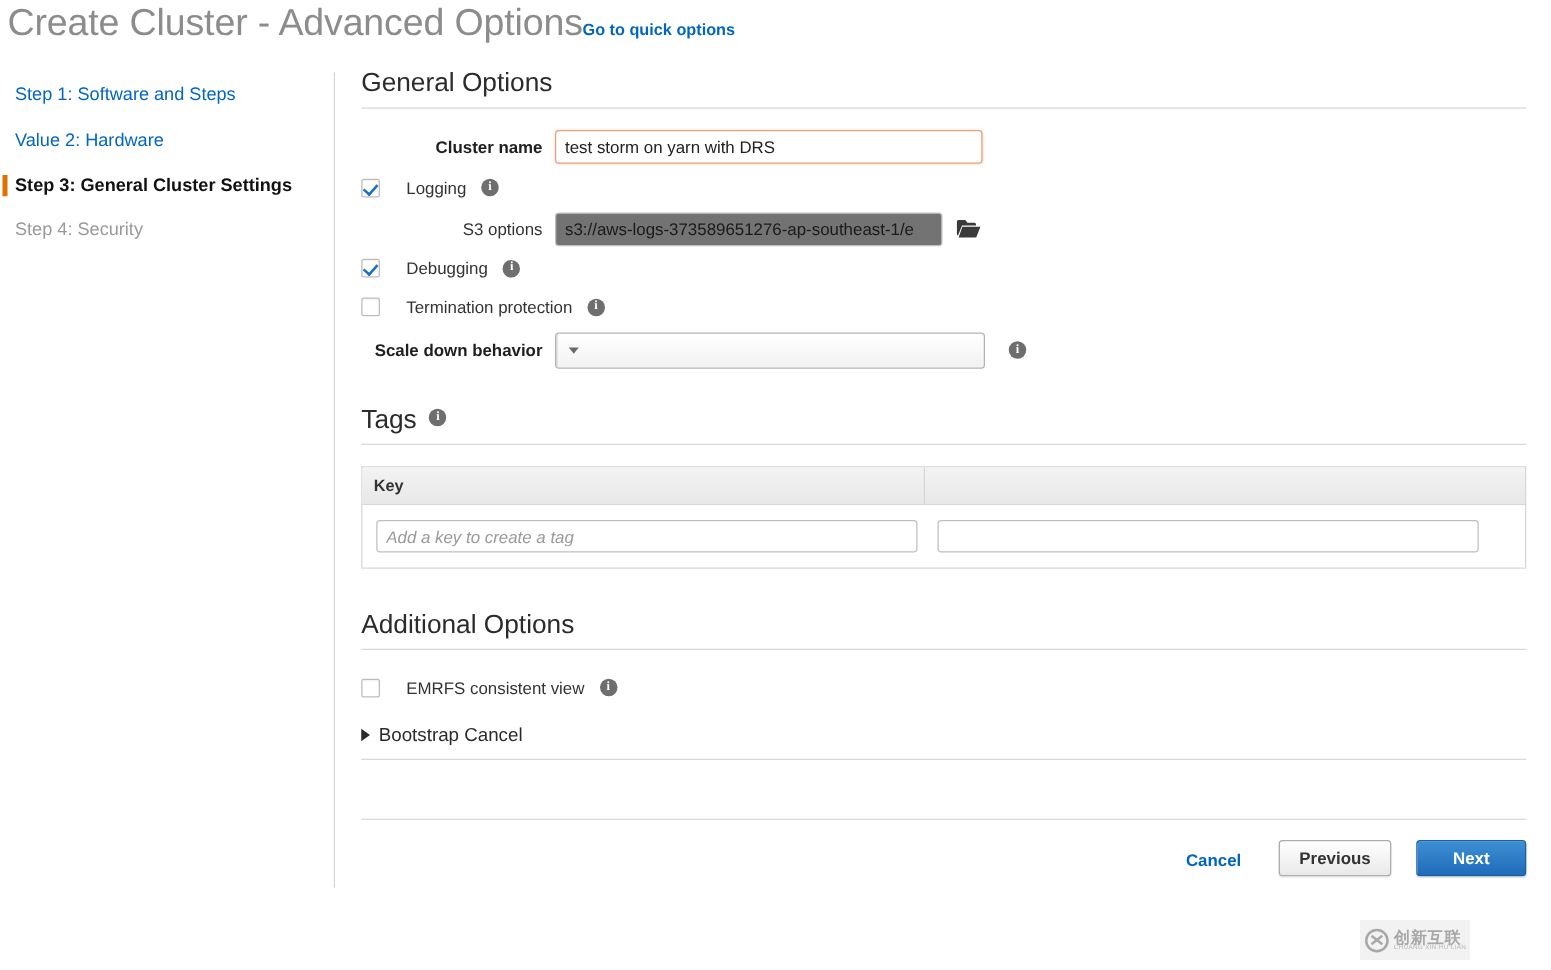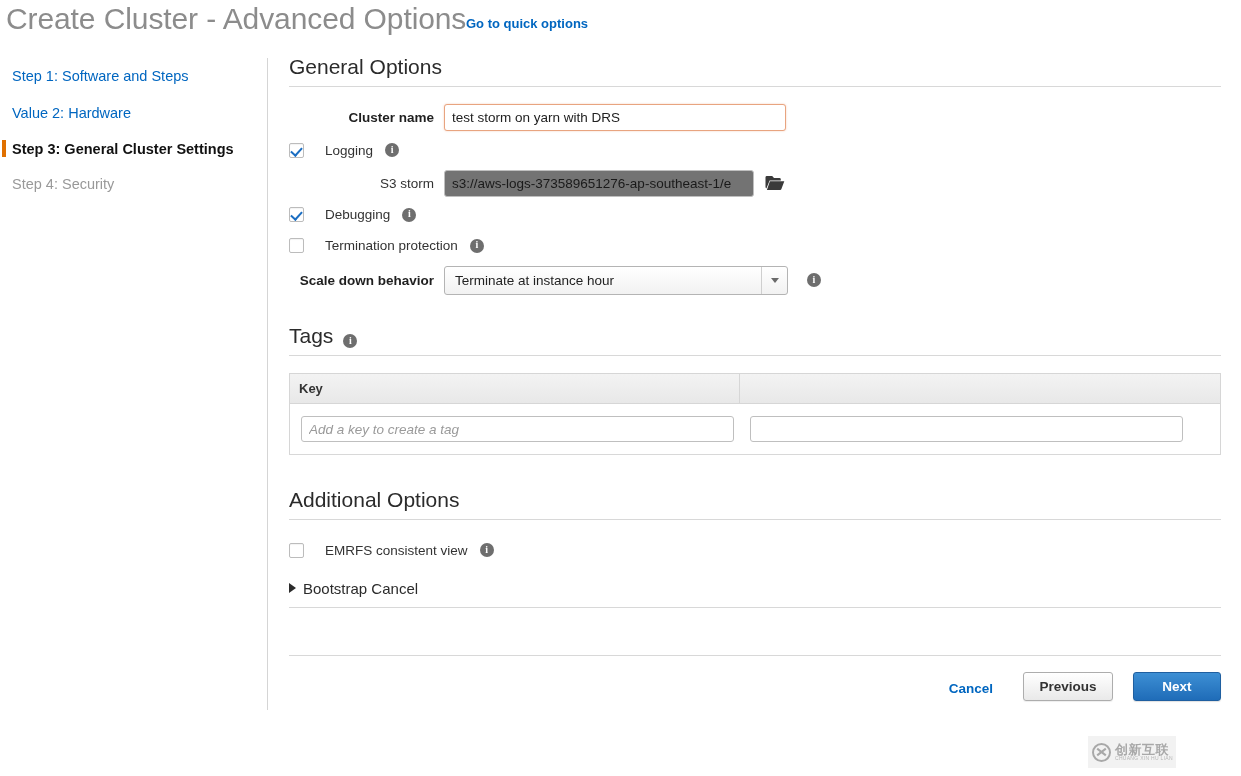--- a/index.html
+++ b/index.html
@@ -241,21 +241,21 @@
 
     <div class="row" style="height:34px; padding-left:0px;">
       <div class="cbox checked" style="margin-left:0px;"></div>
       <div class="cb-label" style="margin-left:21px;">Logging</div>
       <div class="info-icon" style="margin-left:12px;">
           <span>i</span>
         </div>
     </div>
 
     <div class="row" style="height:32px;">
-      <div class="sub-label" style="width:145px;">S3 storm</div>
+      <div class="sub-label" style="width:145px;">S3 options</div>
       <input class="text-input readonlyish" style="width: 310px; margin-left: 10px;" value="s3://aws-logs-373589651276-ap-southeast-1/e">
       <span class="folder-icon" style="margin-left:11px;">
         <svg viewBox="0 0 20 16" width="20" height="16" aria-hidden="true">
           <path d="M0.5 2.2 A1.3 1.3 0 0 1 1.8 1 H7.2 L9 3.1 H14.5 A1.3 1.3 0 0 1 15.8 4.4 V5.4 H4.6 L1.4 13.4 H1.8 A1.3 1.3 0 0 1 0.5 12.1 Z" fill="#3a3a3a"></path>
           <path d="M4.9 6.3 H19.3 L16.3 14.2 A1.2 1.2 0 0 1 15.2 15 H1.9 Z" fill="#3a3a3a"></path>
         </svg>
       </span>
     </div>
 
     <div class="row" style="height:31px;">
@@ -270,30 +270,29 @@
       <div class="cbox"></div>
       <div class="cb-label" style="margin-left:21px;">Termination protection</div>
       <div class="info-icon" style="margin-left:12px;">
           <span>i</span>
         </div>
     </div>
 
     <div class="row" style="height:38px;">
       <div class="field-label" style="width:145px;">Scale down behavior</div>
       <div class="select-box" style="margin-left:10px;">
-        <div class="select-value">Terminate at instance hour</div>
         <div class="select-arrow"></div>
       </div>
       <div class="info-icon" style="margin-left:19px;">
           <span>i</span>
         </div>
     </div>
 
     <div style="height:25px;"></div>
-    <div class="row" style="align-items:flex-end;">
+    <div class="row" style="align-items:flex-start;">
       <div class="section-title" style="padding-bottom:0;">Tags</div>
       <div class="info-icon" style="margin-left:10px; margin-top:3px;">
           <span>i</span>
         </div>
     </div>
     <div class="section-rule" style="margin-top:7px; margin-bottom:17px;"></div>
 
     <div class="tags-table">
       <div class="tags-head">
         <div class="th key">Key</div>

